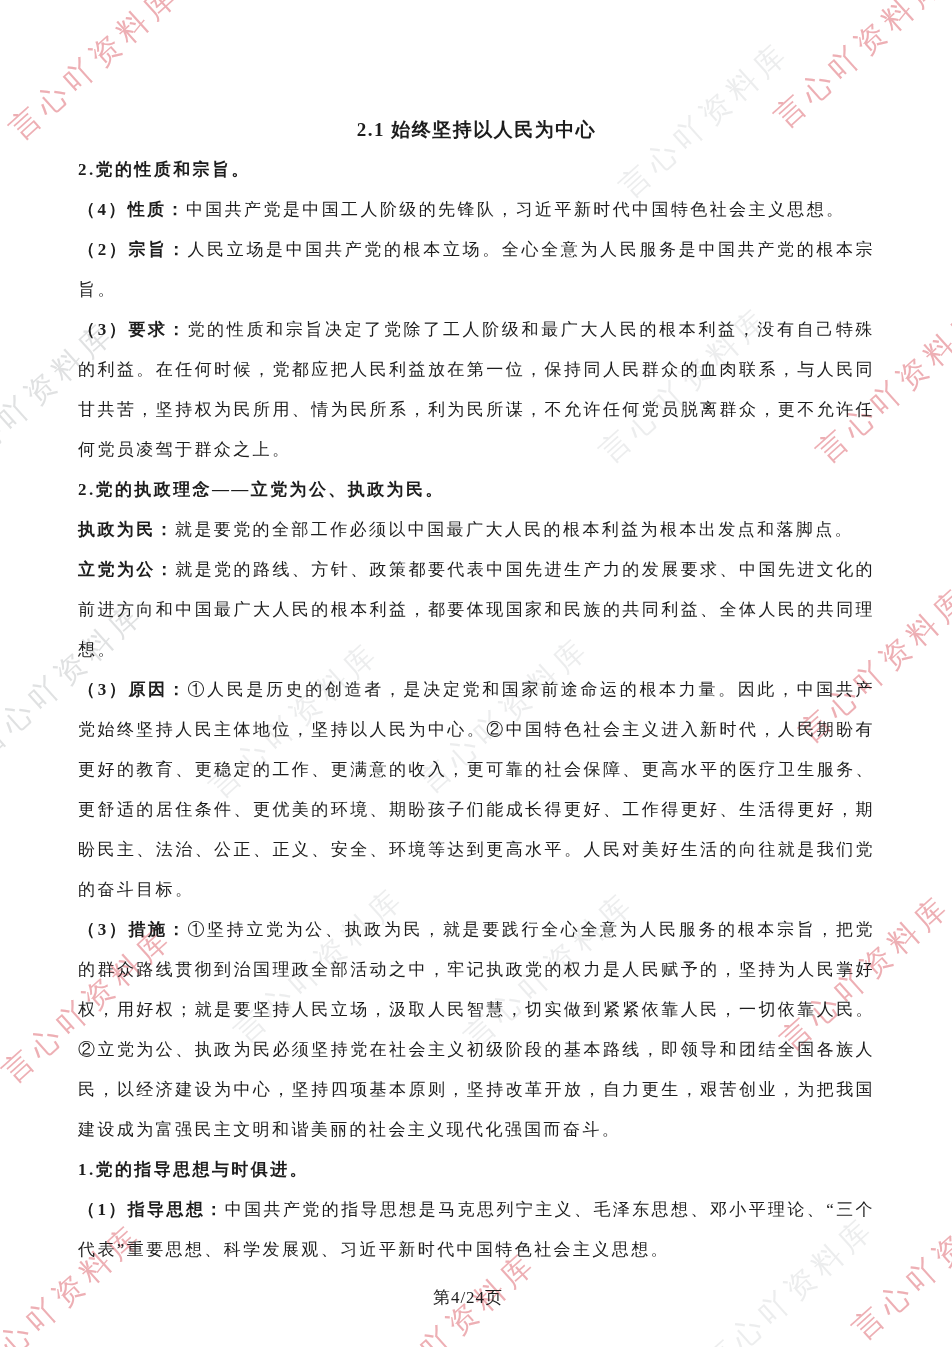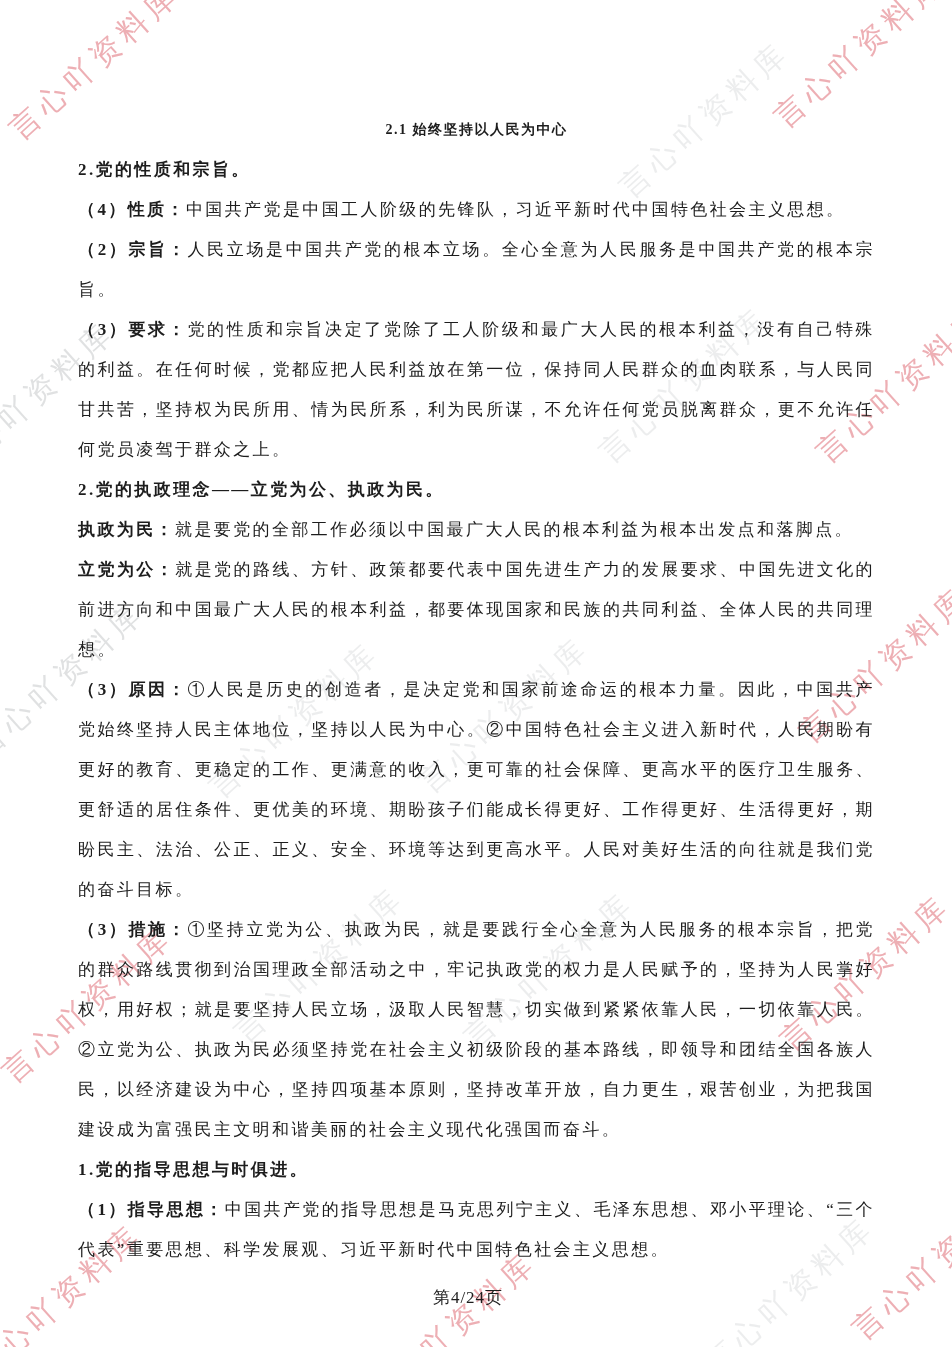--- a/index.html
+++ b/index.html
@@ -35,21 +35,21 @@
     font-size:17px;
     line-height:40px;
     letter-spacing:2.4px;
     text-align:justify;
     text-align-last:left;
   }
   .sec-title{
     text-align:center;
     text-align-last:center;
     font-weight:700;
-    font-size:14px;
+    font-size:19px;
     letter-spacing:1.5px;
   }
   .heading{font-weight:700;}
   .para b{font-weight:700;}
   .footer{
     position:absolute;
     left:0;right:16px;
     top:1286px;
     z-index:2;
     text-align:center;

